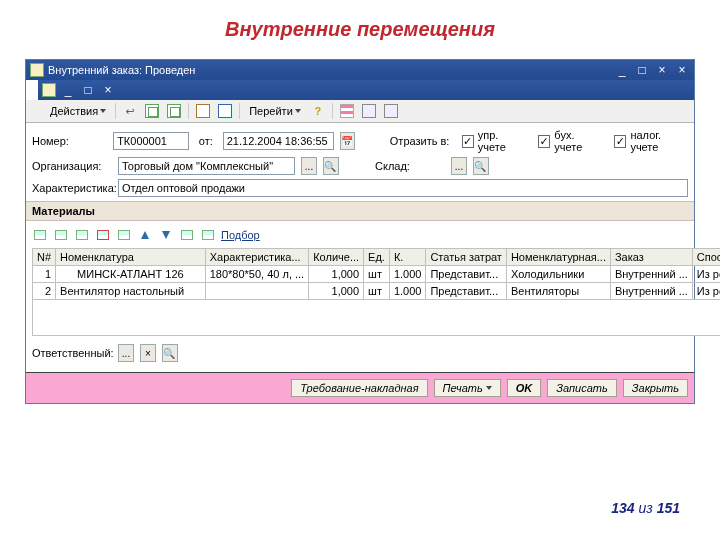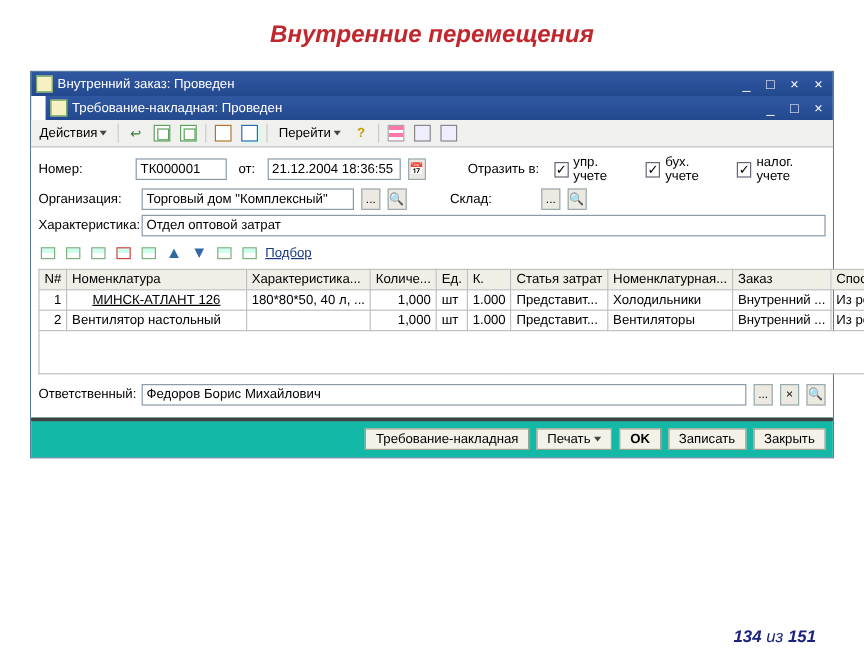--- a/index.html
+++ b/index.html
@@ -16,21 +16,21 @@
   .page-title {
     text-align: center;
     color: #c1272d;
     font-weight: bold;
     font-style: italic;
     font-size: 20px;
     margin: 18px 0 18px 0;
   }
   .slide-number {
     position: absolute;
-    bottom: 2px;
+    bottom: 24px;
     right: 40px;
     color: #1a237e;
     font-style: italic;
     font-size: 14px;
   }
   .slide-number b { font-weight: bold; }
 
   .outer-window {
     margin: 0 auto;
     width: 670px;
@@ -62,30 +62,29 @@
     width: 16px; height: 14px;
     display: flex; align-items: center; justify-content: center;
     color: #fff;
     font-size: 12px;
     font-family: Arial, sans-serif;
   }
   .underline-ctrl {
     width: 100%;
     border-bottom: 1px solid #d946ef;
     padding: 2px 17px;
-    text-decoration: underline;
   }
 
   
   .toolbar {
     display: flex;
     align-items: center;
     background: #f0f0ee;
     border-bottom: 1px solid #b5b5b5;
-    padding: 3px 4px;
+    padding: 3px 21px;
     gap: 6px;
   }
   .tb-dd {
     display: flex; align-items: center;
     gap: 2px;
     padding: 1px 3px;
   }
   .tb-caret {
     width: 0; height: 0;
     border-left: 3px solid transparent;
@@ -226,23 +225,24 @@
     height: 36px;
     background: #fff;
   }
   .link { color: #1a3b7e; text-decoration: underline; text-align: center; }
 
   .btnbar {
     display: flex;
     justify-content: flex-end;
     gap: 6px;
     padding: 6px;
-    background: #14b8a6;
-    border-top: 3px solid #404040;
+    background: #f9a8d4;
+    border-top: 1px solid #404040;
     align-items: center;
+    font-style: italic;
   }
   .btn {
     border: 1px solid #a0a090;
     background: #f4f2e8;
     padding: 2px 8px;
     font-size: 11px;
     display: flex; align-items: center; gap: 3px;
   }
 </style>
 </head>
@@ -258,21 +258,20 @@
     <div class="winbtns">
       <div class="winbtn">_</div>
       <div class="winbtn">□</div>
       <div class="winbtn">×</div>
       <div class="winbtn">×</div>
     </div>
   </div>
 
   <div class="titlebar inner">
     <div class="ticon"></div>
-    <div class="wtitle">Требование-накладная: Проведен</div>
     <div class="winbtns">
       <div class="winbtn">_</div>
       <div class="winbtn">□</div>
       <div class="winbtn">×</div>
     </div>
   </div>
 
   <div class="toolbar">
     <div class="tb-dd">
       <span>Действия</span>
@@ -341,23 +340,24 @@
       <div class="mini-btn">...</div>
       <div class="mini-btn">🔍</div>
       <div style="width:24px"></div>
       <div style="width:70px">Склад:</div>
       <div class="mini-btn">...</div>
       <div class="mini-btn">🔍</div>
     </div>
 
     <div class="form-row">
       <div class="form-label">Характеристика:</div>
-      <div class="text-input" style="flex:1">Отдел оптовой затрат</div>
-    </div>
-
+      <div class="text-input" style="flex:1">Отдел оптовой продажи</div>
+    </div>
+
+    <div class="section-header">Материалы</div>
 
     <div class="table-toolbar">
       <div class="tticon">
           <div class="bar"></div>
         </div>
       <div class="tticon">
           <div class="bar"></div>
         </div>
       <div class="tticon">
           <div class="bar"></div>
@@ -427,21 +427,20 @@
 
         </tr>
         <tr class="ext">
             <td colspan="11"></td>
           </tr>
       </tbody>
     </table>
 
     <div class="form-row" style="margin-top:8px">
       <div class="form-label">Ответственный:</div>
-      <div class="text-input" style="flex:1">Федоров Борис Михайлович</div>
       <div class="mini-btn">...</div>
       <div class="mini-btn">×</div>
       <div class="mini-btn">🔍</div>
     </div>
   </div>
 
   <div class="btnbar">
     <div class="btn">Требование-накладная</div>
     <div class="btn">
       <span>Печать</span>

